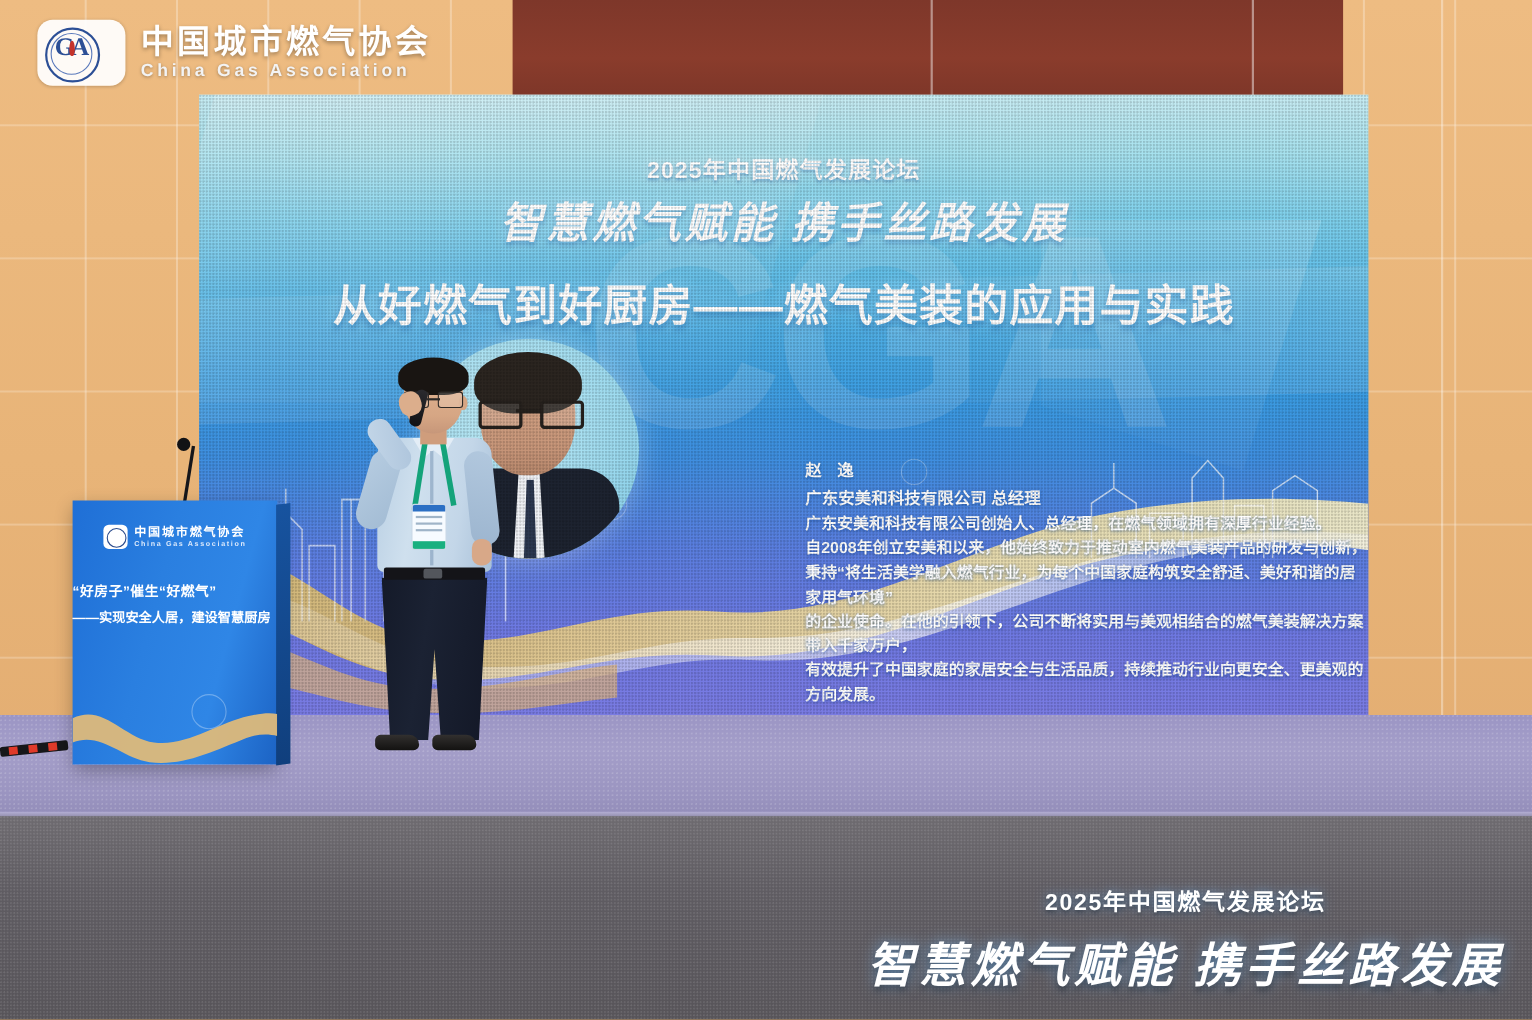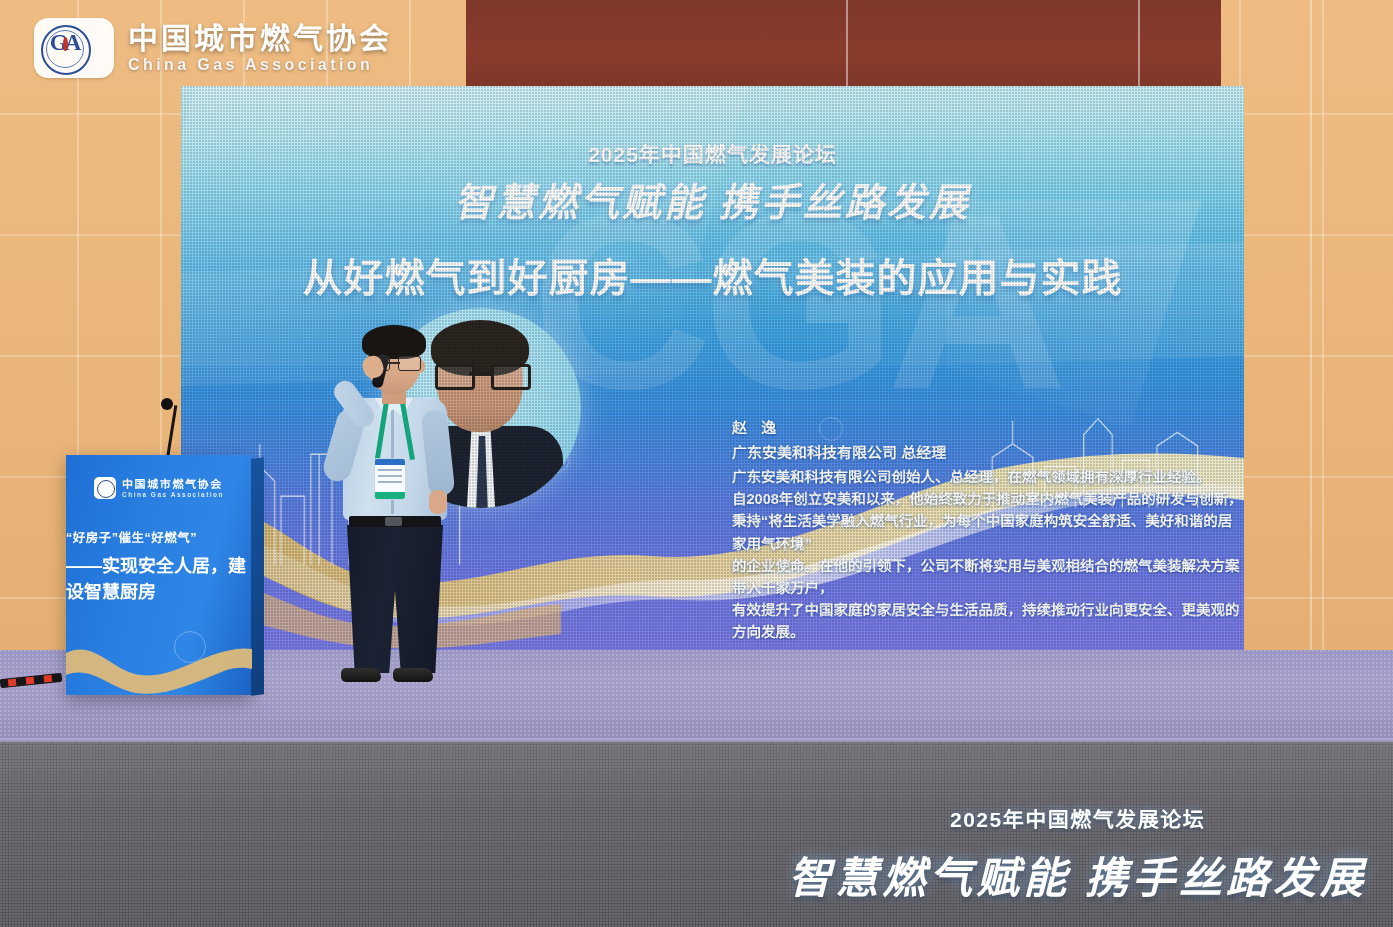--- a/index.html
+++ b/index.html
@@ -118,21 +118,21 @@
   .podium-side{position:absolute;right:-12px;top:3px;width:13px;height:237px;
     background:linear-gradient(180deg,#17539f,#103f7d);transform:skewY(-7deg);}
   .podium-logo-row{position:absolute;left:28px;top:22px;display:flex;align-items:center;gap:6px;}
   .podium-emblem{width:22px;height:22px;border-radius:5px;background:#fff;position:relative;flex:none;}
   .podium-emblem::after{content:"";position:absolute;left:3px;top:3px;width:16px;height:16px;border-radius:50%;
     border:1.5px solid #2a4b8d;}
   .podium-cn{font-size:11px;font-weight:bold;color:#fff;letter-spacing:1.6px;line-height:1.1;}
   .podium-en{font-size:6.5px;font-weight:bold;color:#dce9fb;letter-spacing:1.5px;}
   .podium-slogan{position:absolute;left:0;top:72px;width:100%;text-align:left;color:#fff;}
   .podium-slogan .l1{font-size:12.5px;font-weight:bold;letter-spacing:.5px;}
-  .podium-slogan .l2{font-size:18px;font-weight:bold;margin-top:5px;}
+  .podium-slogan .l2{font-size:12px;font-weight:bold;margin-top:5px;}
   .podium-ring{position:absolute;left:108px;top:176px;width:30px;height:30px;border-radius:50%;
     border:1.4px solid rgba(255,255,255,.30);}
   .podium-gold{position:absolute;left:0;bottom:0;width:100%;height:60px;overflow:hidden;}
 
   .mic-stand{position:absolute;left:170px;top:405px;width:2.5px;height:56px;
     background:#16161a;transform:rotate(9deg);}
   .mic-head{position:absolute;left:161px;top:398px;width:12px;height:12px;border-radius:50%;background:#121215;}
 
   
   .speaker{position:absolute;left:327px;top:330px;width:130px;height:350px;}

